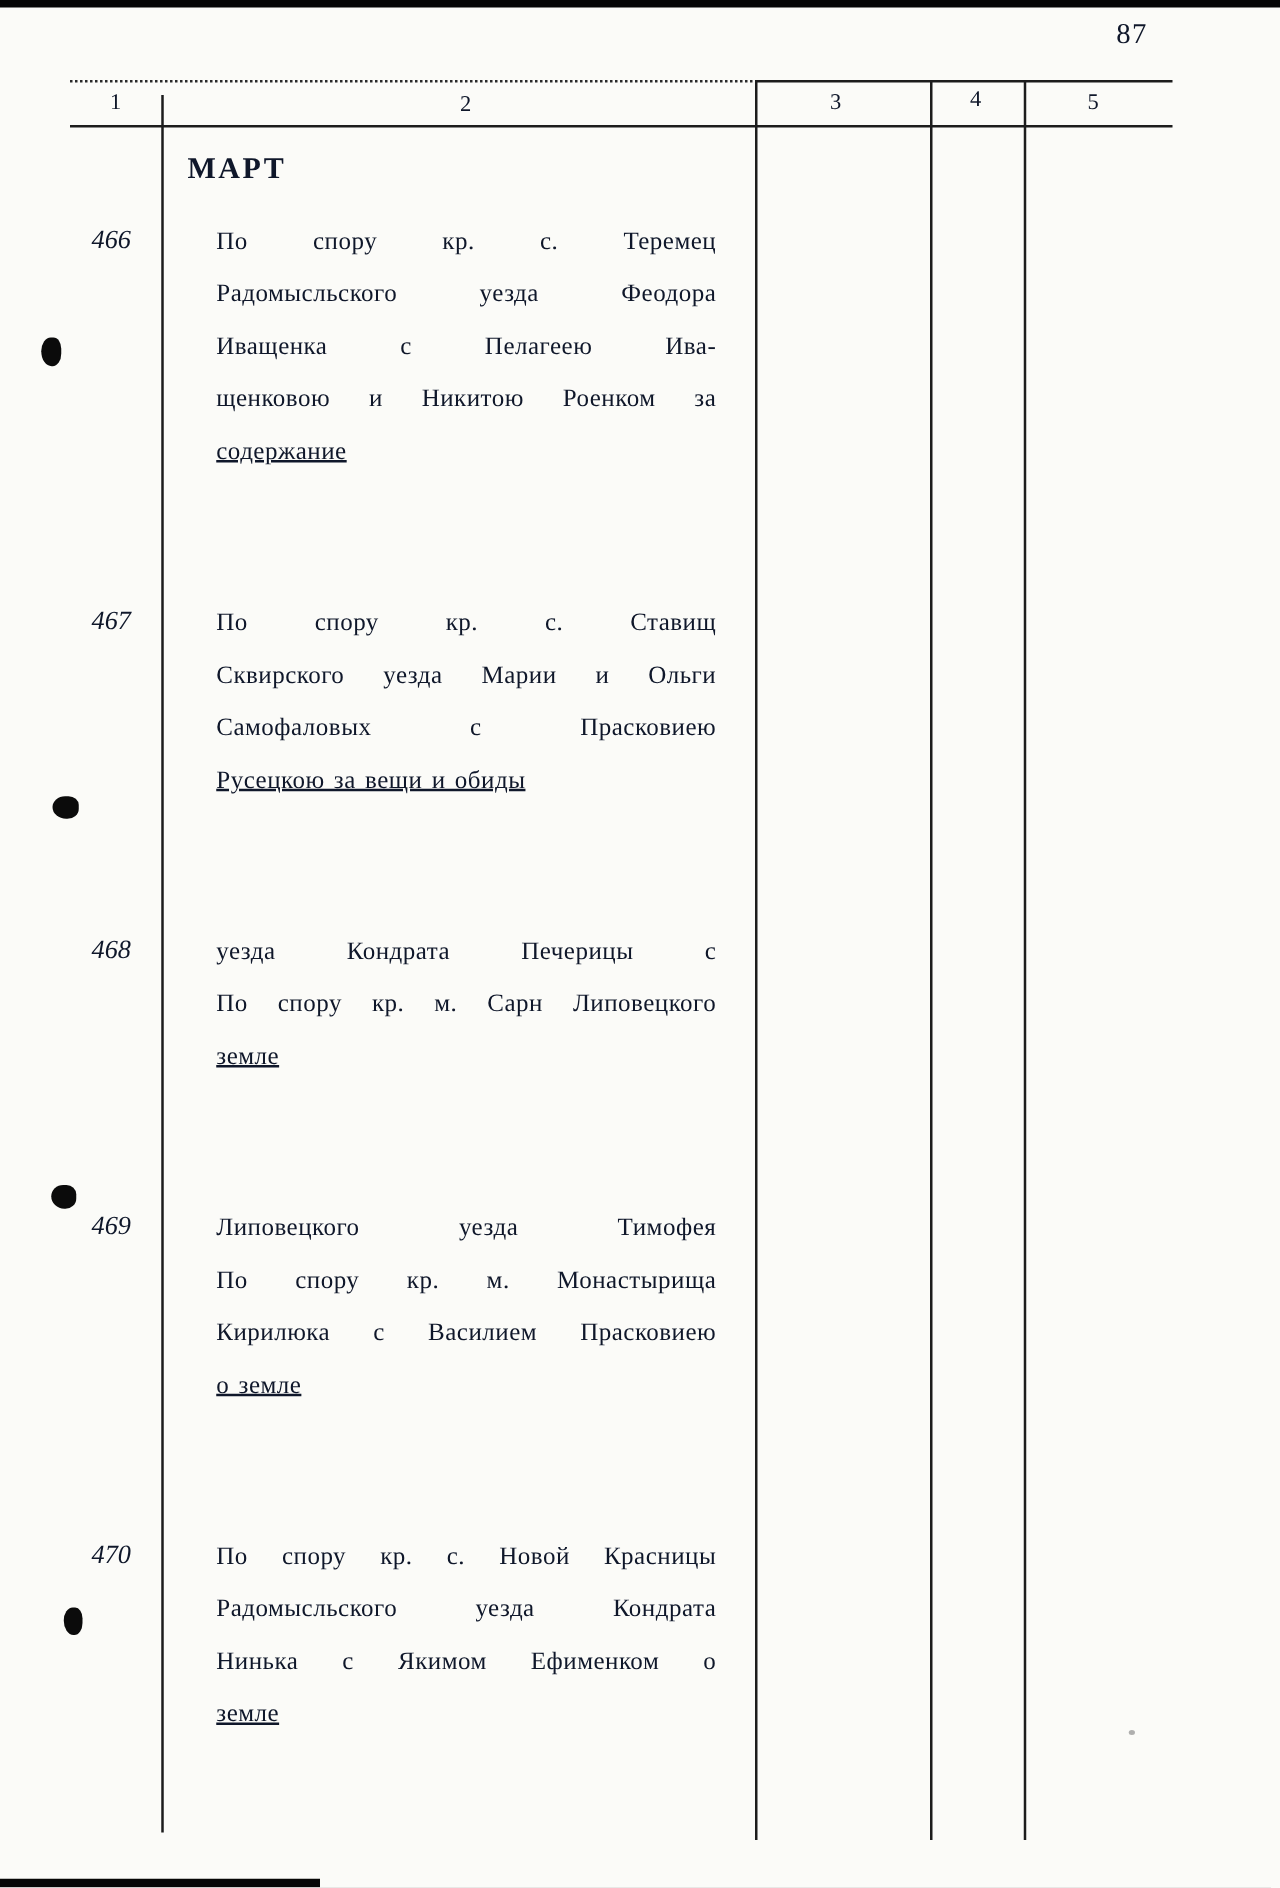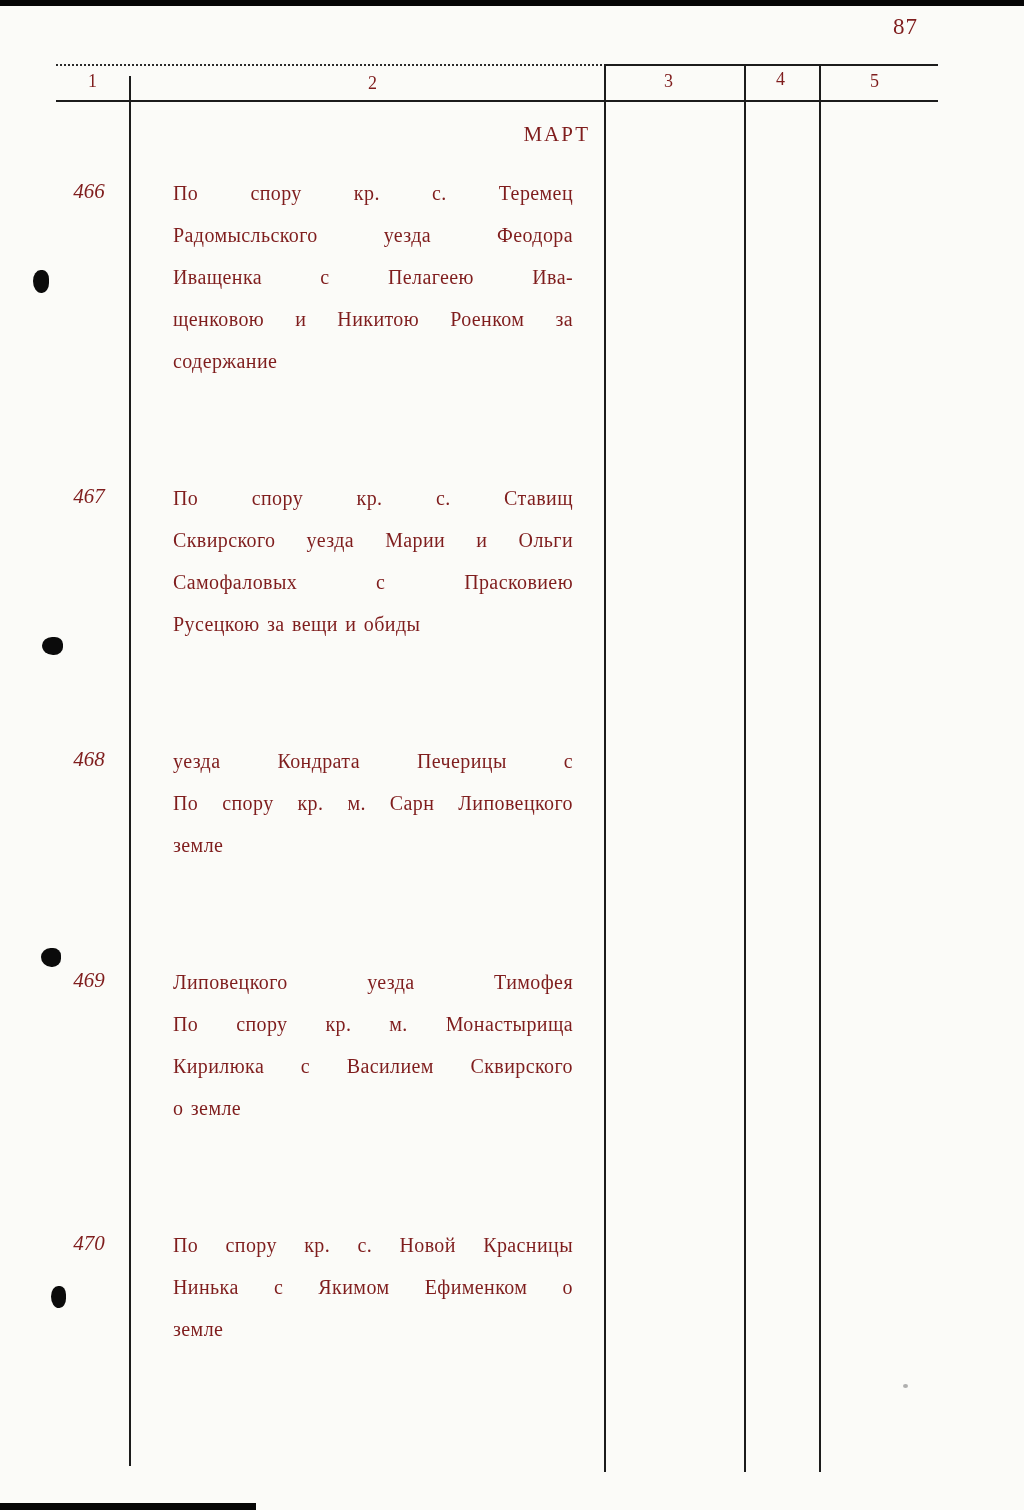--- a/index.html
+++ b/index.html
@@ -1,47 +1,47 @@
 <!DOCTYPE html>
 <html><head>
 <meta charset="utf-8">
 <style>
   html, body { margin:0; padding:0; background:#d9d9d9; }
   .page {
     position:relative; width:1024px; height:1510px; margin:0 auto;
-    background:#fbfbf8; color:#7f1d1d; overflow:hidden;
+    background:#fbfbf8; color:#0f172a; overflow:hidden;
     font-family:"Liberation Serif","DejaVu Serif",serif;
   }
   .scan-bar-top { position:absolute; top:0; left:0; width:1024px; height:6px; background:#060606; }
   .scan-bar-bottom { position:absolute; bottom:0; left:0; width:256px; height:7px; background:#060606; }
   .page-number { position:absolute; top:14px; left:893px; font-size:23px; letter-spacing:1px; }
 
   .rule { position:absolute; background:#1c1c1c; }
   .rule.dotted { background:none; height:0; border-top:2px dotted #2a2a2a; }
 
   .col-label { position:absolute; font-size:18px; }
 
   .month-heading {
     position:absolute; top:122px; left:150px; width:440px;
-    text-align:right; font-size:21px; letter-spacing:2px;
+    text-align:left; font-size:24px; letter-spacing:2px;font-weight:bold;
   }
 
   .entries { position:absolute; top:172px; left:0; width:1024px; }
   .entry { position:relative; margin-bottom:95px; }
   .entry-number {
     position:absolute; left:60px; top:7px; width:58px;
     text-align:center; font-size:21px;font-style:italic;
   }
   .entry-text {
     margin-left:173px; width:400px;
     font-size:20px; line-height:42px;
     word-spacing:2px; letter-spacing:0.4px;
   }
   .line { text-align:justify; text-align-last:justify; }
-  .line.last { text-align-last:left; }
+  .line.last { text-align-last:left;text-decoration:underline; }
 
   .blot { position:absolute; background:#0b0b0b; border-radius:55% 45% 50% 60%; }
   .speck { position:absolute; width:5px; height:4px; background:#8f8f8f; border-radius:50%; opacity:.7; }
 </style>
 </head>
 <body>
 
 <div class="page">
 
   <div class="scan-bar-top"></div>
@@ -95,29 +95,30 @@
           <div class="line">По спору кр. м. Сарн Липовецкого</div>
           <div class="line last">земле</div>
         </div>
   </div>
 
   <div class="entry">
     <div class="entry-number">469</div>
     <div class="entry-text">
           <div class="line">Липовецкого уезда Тимофея</div>
           <div class="line">По спору кр. м. Монастырища</div>
-          <div class="line">Кирилюка с Василием Сквирского</div>
+          <div class="line">Кирилюка с Василием Прасковиею</div>
           <div class="line last">о земле</div>
         </div>
   </div>
 
   <div class="entry">
     <div class="entry-number">470</div>
     <div class="entry-text">
           <div class="line">По спору кр. с. Новой Красницы</div>
+          <div class="line">Радомысльского уезда Кондрата</div>
           <div class="line">Нинька с Якимом Ефименком о</div>
           <div class="line last">земле</div>
         </div>
   </div>
 </div>
 
   <div class="blot" style="left:33px; top:270px; width:16px; height:23px;"></div>
   <div class="blot" style="left:42px; top:637px; width:21px; height:18px;"></div>
   <div class="blot" style="left:41px; top:948px; width:20px; height:19px;"></div>
   <div class="blot" style="left:51px; top:1286px; width:15px; height:22px;"></div>

